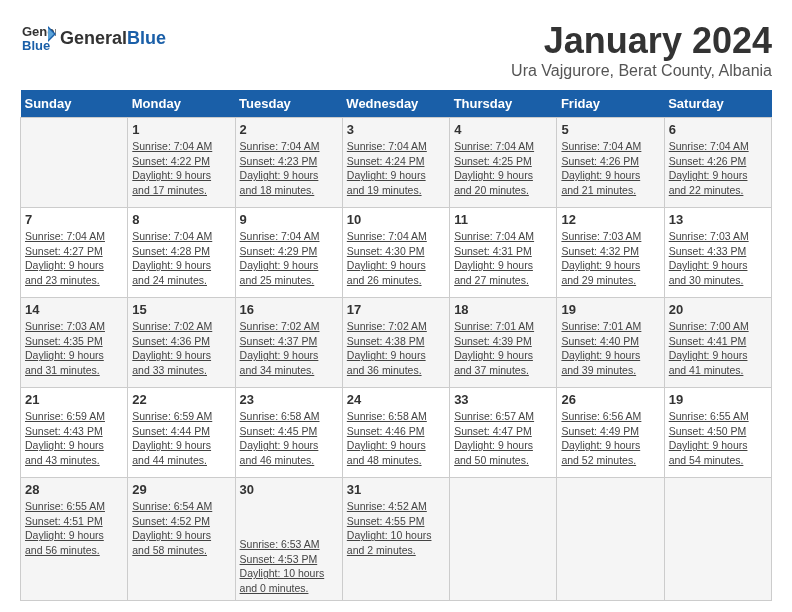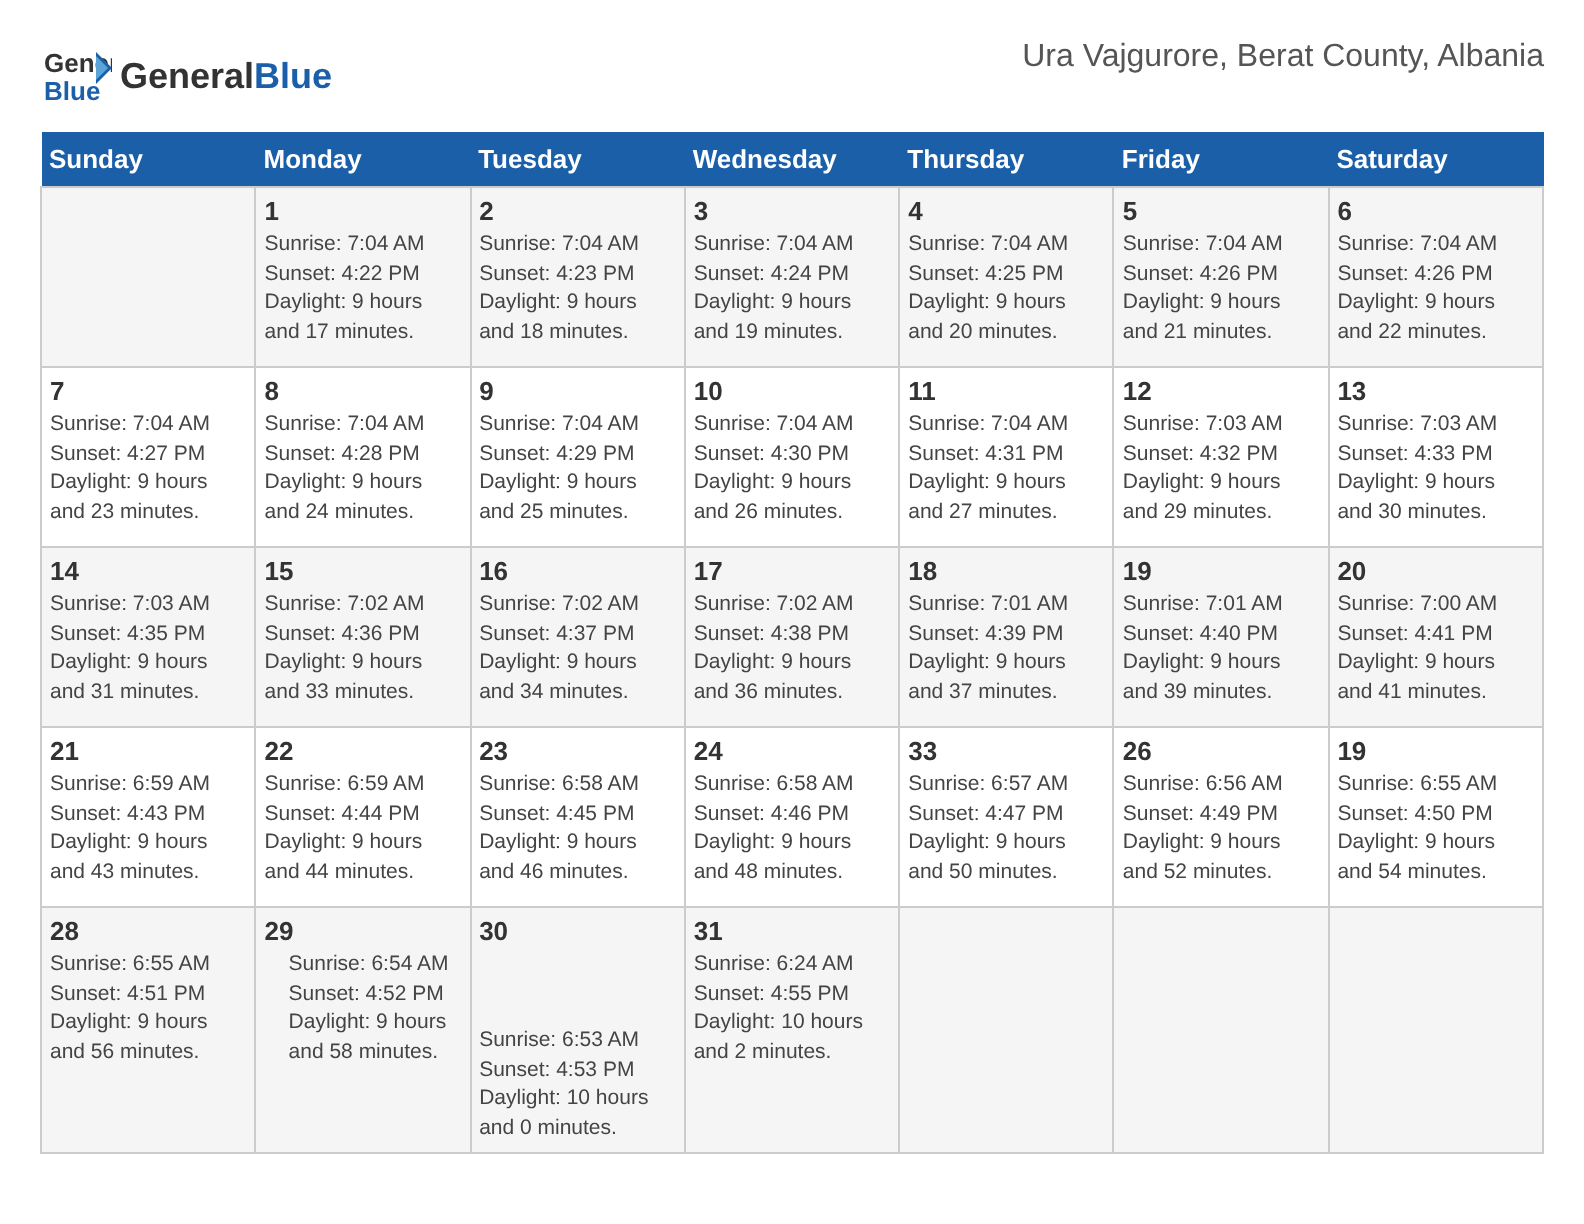--- a/index.html
+++ b/index.html
@@ -78,20 +78,21 @@
     .day-number {
       font-weight: bold;
       font-size: 13px;
       color: #333;
       margin-bottom: 2px;
     }
     .day-info {
       color: #444;
       font-size: 10.5px;
       line-height: 1.4;
+      text-decoration: underline;
     }
     .empty-cell {
       background-color: #f9f9f9;
     }
   </style>
 </head>
 <body>
 
 <div class="header-area">
   <div class="logo">
@@ -102,20 +103,21 @@
       <polygon points="28,8 34,14 28,20" fill="#5ba3d9"></polygon>
     </svg>
     <div>
       <div style="display:flex;align-items:baseline;gap:0;">
         <span class="logo-text-general">General</span>
           <span class="logo-text-blue">Blue</span>
       </div>
     </div>
   </div>
   <div class="title-area">
+    <div class="main-title">January 2024</div>
     <div class="subtitle">Ura Vajgurore, Berat County, Albania</div>
   </div>
 </div>
 
 <table class="calendar">
   <thead>
     <tr>
     <th>Sunday</th>
         <th>Monday</th>
         <th>Tuesday</th>
@@ -327,35 +329,35 @@
       <tr>
         <td>
           <div class="day-number">28</div>
           <div class="day-info" style="white-space: pre-line;">Sunrise: 6:55 AM
 Sunset: 4:51 PM
 Daylight: 9 hours
 and 56 minutes.</div>
         </td>
         <td>
           <div class="day-number">29</div>
-          <div class="day-info" style="white-space: pre-line; margin-left: 12px;">Sunrise: 6:54 AM
+          <div class="day-info" style="white-space: pre-line;">Sunrise: 6:54 AM
 Sunset: 4:52 PM
 Daylight: 9 hours
 and 58 minutes.</div>
         </td>
         <td>
           <div class="day-number">30</div>
           <div class="day-info" style="white-space: pre-line; margin-top: 40px;">Sunrise: 6:53 AM
 Sunset: 4:53 PM
 Daylight: 10 hours
 and 0 minutes.</div>
         </td>
         <td>
           <div class="day-number">31</div>
-          <div class="day-info" style="white-space: pre-line;">Sunrise: 6:24 AM
+          <div class="day-info" style="white-space: pre-line;">Sunrise: 4:52 AM
 Sunset: 4:55 PM
 Daylight: 10 hours
 and 2 minutes.</div>
         </td>
         <td class="empty-cell"></td>
         <td class="empty-cell"></td>
         <td class="empty-cell"></td>
       </tr>
     </tbody>
 </table>

